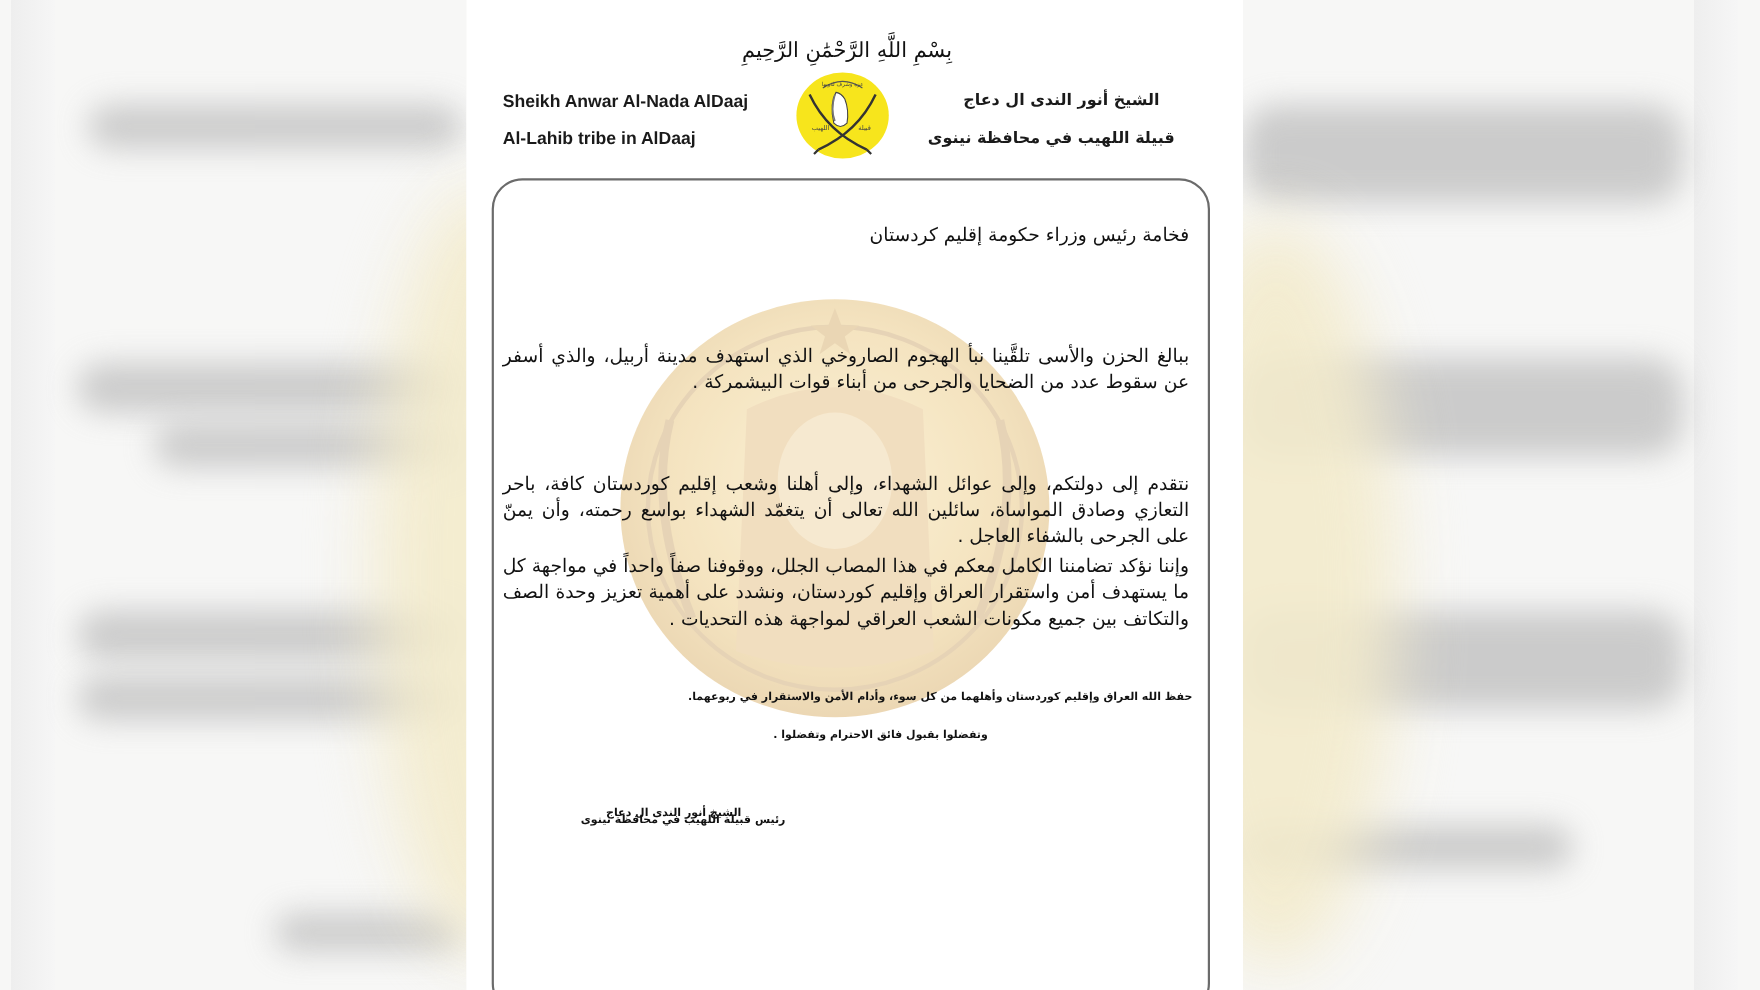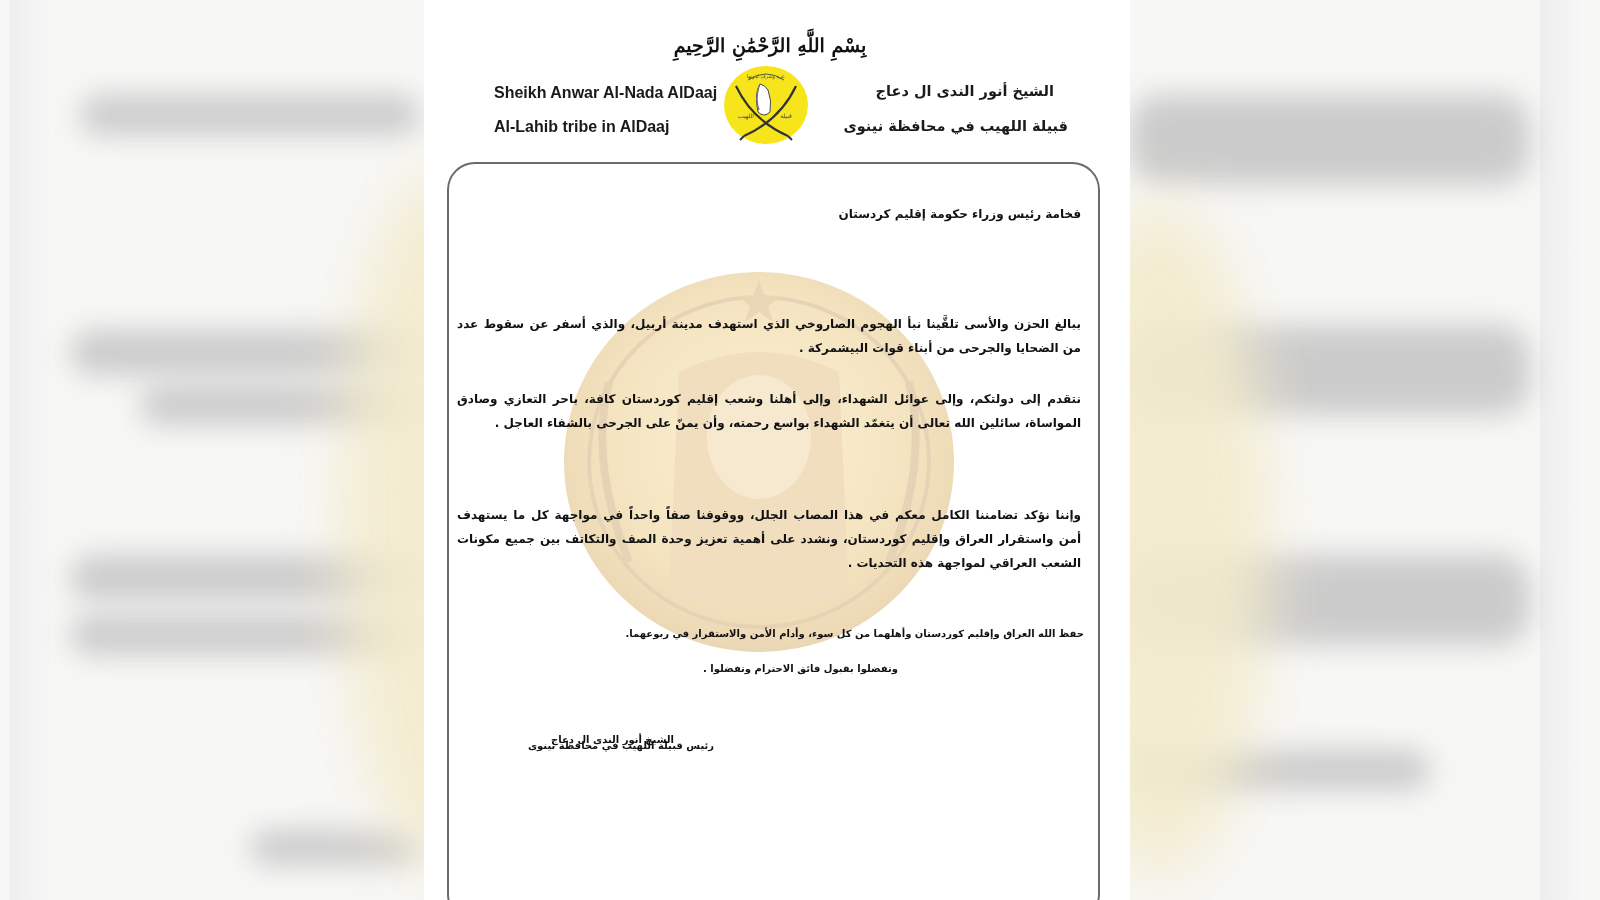--- a/index.html
+++ b/index.html
@@ -45,33 +45,32 @@
       width: 706px; height: 900px;
       background: #ffffff;
       overflow: hidden;
     }
     .bismillah {
       position: absolute;
       left: 0; right: 14px; top: 34px;
       text-align: center;
       font-family: "DejaVu Serif", serif;
       font-size: 19px;
-      font-weight: bold;
+      font-weight: normal;
       color: #111;
       direction: rtl;
     }
     .head-en {
       position: absolute;
       left: 33px; top: 76px;
       font-family: "Liberation Sans", sans-serif;
       font-weight: bold;
       font-size: 16px;
       color: #1a1a1a;
       line-height: 34px;
-      margin-left: 37px;
     }
     .head-ar {
       position: absolute;
       right: 62px; top: 74px;
       font-family: "DejaVu Sans", sans-serif;
       font-weight: bold;
       font-size: 14.5px;
       color: #1a1a1a;
       line-height: 35px;
       direction: rtl;
@@ -99,22 +98,22 @@
       pointer-events: none;
     }
 
     .body-text {
       position: absolute;
       left: 33px; width: 624px;
       direction: rtl;
       text-align: justify;
       text-align-last: right;
       font-family: "DejaVu Sans", sans-serif;
-      font-weight: bold;
-      font-size: 12px;
+      font-weight: normal;
+      font-size: 17px;
       color: #111;
       line-height: 24px;
     }
     .addr { line-height: 36px; text-align: right; }
     .sign {
       position: absolute;
       direction: rtl;
       text-align: right;
       font-family: "DejaVu Sans", sans-serif;
       font-weight: bold;
@@ -193,21 +192,21 @@
       <path d="M60 120 Q40 200 80 300" stroke="#b98430" stroke-width="8" fill="none"></path>
       <path d="M360 120 Q380 200 340 300" stroke="#b98430" stroke-width="8" fill="none"></path>
     </svg>
   </div>
 
   <div class="body-text addr" style="top:196px;">
     <div>فخامة رئيس وزراء حكومة إقليم كردستان</div>
   </div>
 
   <p class="body-text" style="top:312px;">ببالغ الحزن والأسى تلقَّينا نبأ الهجوم الصاروخي الذي استهدف مدينة أربيل، والذي أسفر عن سقوط عدد من الضحايا والجرحى من أبناء قوات البيشمركة .</p>
-  <p class="body-text" style="top:387px;">نتقدم إلى دولتكم، وإلى عوائل الشهداء، وإلى أهلنا وشعب إقليم كوردستان كافة، باحر التعازي وصادق المواساة، سائلين الله تعالى أن يتغمّد الشهداء بواسع رحمته، وأن يمنّ على الجرحى بالشفاء العاجل .</p>
+  <p class="body-text" style="top:428px;">نتقدم إلى دولتكم، وإلى عوائل الشهداء، وإلى أهلنا وشعب إقليم كوردستان كافة، باحر التعازي وصادق المواساة، سائلين الله تعالى أن يتغمّد الشهداء بواسع رحمته، وأن يمنّ على الجرحى بالشفاء العاجل .</p>
   <p class="body-text" style="top:503px;">وإننا نؤكد تضامننا الكامل معكم في هذا المصاب الجلل، ووقوفنا صفاً واحداً في مواجهة كل ما يستهدف أمن واستقرار العراق وإقليم كوردستان، ونشدد على أهمية تعزيز وحدة الصف والتكاتف بين جميع مكونات الشعب العراقي لمواجهة هذه التحديات .</p>
 
   <div class="sign" style="right:46px;top:616px;">حفظ الله العراق وإقليم كوردستان وأهلهما من كل سوء، وأدام الأمن والاستقرار في ربوعهما.</div>
   <div class="sign" style="right:232px;top:651px;">وتفضلوا بقبول فائق الاحترام وتفضلوا .</div>
 
   <div class="sign" style="right:456px;top:722px;">الشيخ أنور الندى ال دعاج</div>
   <div class="sign" style="right:416px;top:728px;">رئيس قبيلة اللهيب في محافظة نينوى</div>
 </div>
 
 </body></html>

